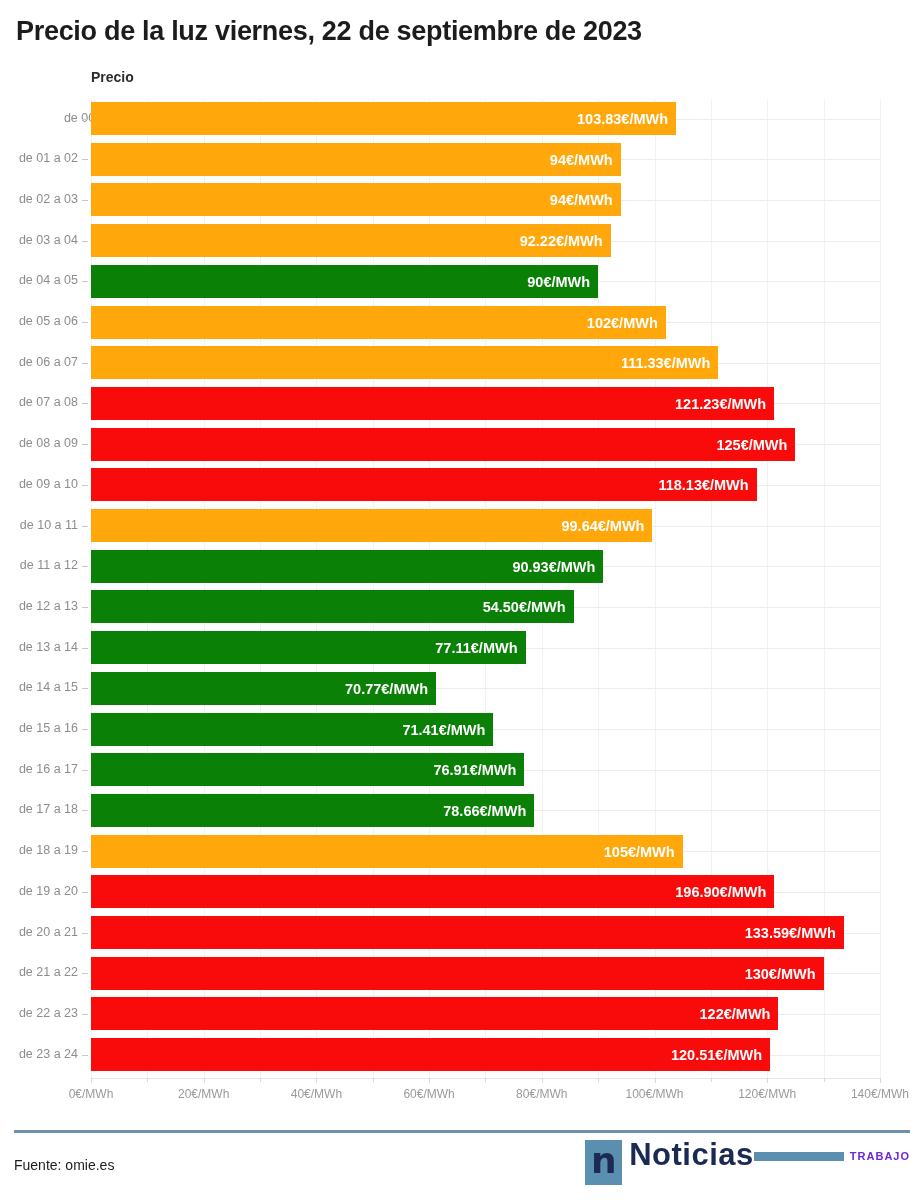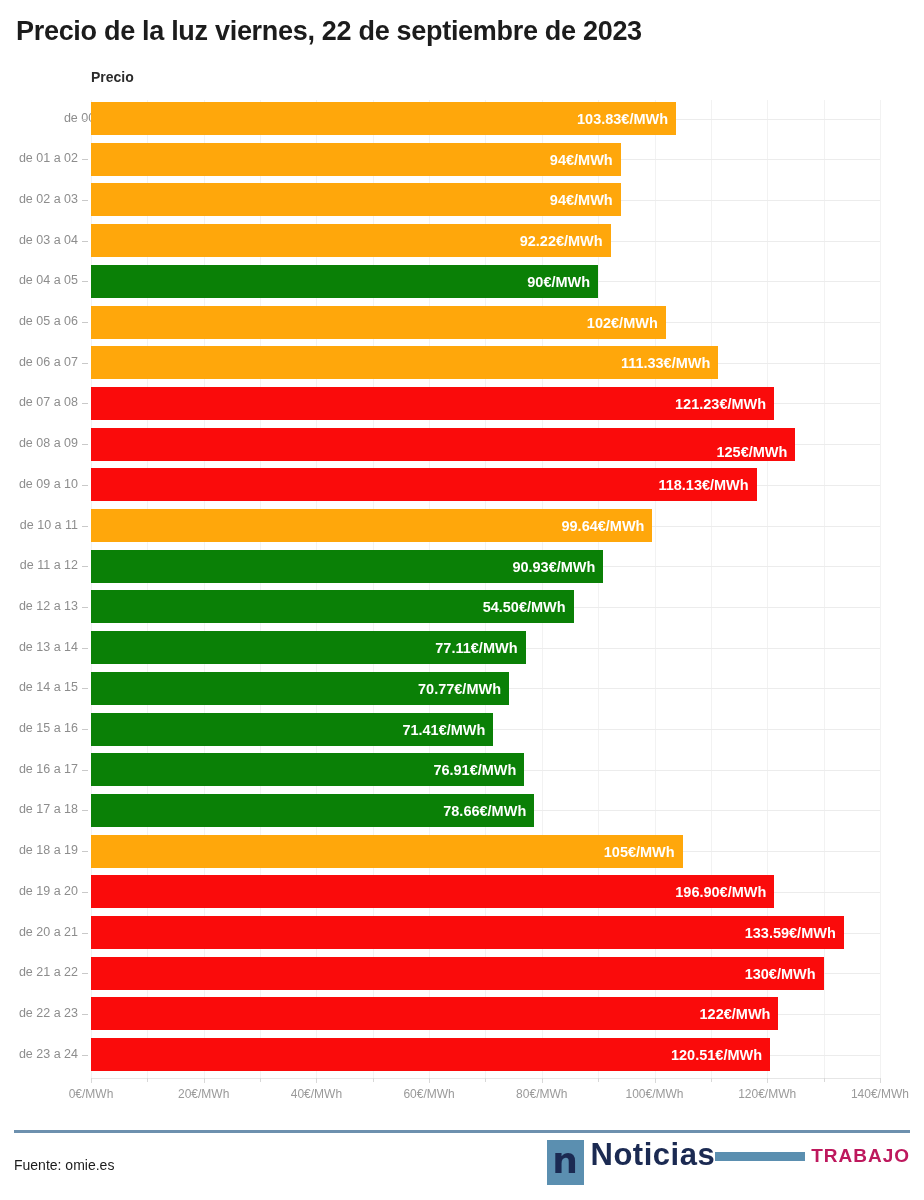--- a/index.html
+++ b/index.html
@@ -154,23 +154,23 @@
     display: flex;
     align-items: center;
     margin-top: 3px;
   }
   #logo-sub-bar {
     width: 90px; height: 9px;
     background: #5b8fb0;
     margin-right: 6px;
   }
   #logo-sub {
-    font-size: 19px;
-    font-weight: bold;
-    color: #be185d;
+    font-size: 11px;
+    font-weight: bold;
+    color: #6d28d9;
     letter-spacing: 1px;
   }
 </style>
 </head>
 <body>
 
 <div id="page">
 
   <div id="title">Precio de la luz viernes, 22 de septiembre de 2023</div>
 
@@ -237,21 +237,21 @@
       <div class="grid-h" style="top: 303px;"></div>
       <div class="cat-label" style="top: 295.4px;">de 07 a 08</div>
       <div class="tick-dash" style="top: 303px;"></div>
       <div class="bar" style="top: 286.9px; height: 33px; width: 683.131px; background: rgb(250, 11, 11);">
         <span class="bar-value" style="top: 10px;">121.23€/MWh</span>
       </div>
       <div class="grid-h" style="top: 344px;"></div>
       <div class="cat-label" style="top: 336.1px;">de 08 a 09</div>
       <div class="tick-dash" style="top: 344px;"></div>
       <div class="bar" style="top: 327.6px; height: 33px; width: 704.375px; background: rgb(250, 11, 11);">
-        <span class="bar-value" style="top: 17px;">125€/MWh</span>
+        <span class="bar-value" style="top: 10px;">125€/MWh</span>
       </div>
       <div class="grid-h" style="top: 385px;"></div>
       <div class="cat-label" style="top: 376.8px;">de 09 a 10</div>
       <div class="tick-dash" style="top: 385px;"></div>
       <div class="bar" style="top: 368.3px; height: 33px; width: 665.663px; background: rgb(250, 11, 11);">
         <span class="bar-value" style="top: 10px;">118.13€/MWh</span>
       </div>
       <div class="grid-h" style="top: 426px;"></div>
       <div class="cat-label" style="top: 417.5px;">de 10 a 11</div>
       <div class="tick-dash" style="top: 426px;"></div>
@@ -272,21 +272,21 @@
       </div>
       <div class="grid-h" style="top: 548px;"></div>
       <div class="cat-label" style="top: 539.6px;">de 13 a 14</div>
       <div class="tick-dash" style="top: 548px;"></div>
       <div class="bar" style="top: 531.1px; height: 33px; width: 434.515px; background: rgb(10, 128, 6);">
         <span class="bar-value" style="top: 10px;">77.11€/MWh</span>
       </div>
       <div class="grid-h" style="top: 588px;"></div>
       <div class="cat-label" style="top: 580.3px;">de 14 a 15</div>
       <div class="tick-dash" style="top: 588px;"></div>
-      <div class="bar" style="top: 571.8px; height: 33px; width: 418px; background: rgb(10, 128, 6);">
+      <div class="bar" style="top: 571.8px; height: 33px; width: 345px; background: rgb(10, 128, 6);">
         <span class="bar-value" style="top: 10px;">70.77€/MWh</span>
       </div>
       <div class="grid-h" style="top: 629px;"></div>
       <div class="cat-label" style="top: 621px;">de 15 a 16</div>
       <div class="tick-dash" style="top: 629px;"></div>
       <div class="bar" style="top: 612.5px; height: 33px; width: 402.395px; background: rgb(10, 128, 6);">
         <span class="bar-value" style="top: 10px;">71.41€/MWh</span>
       </div>
       <div class="grid-h" style="top: 670px;"></div>
       <div class="cat-label" style="top: 661.7px;">de 16 a 17</div>

